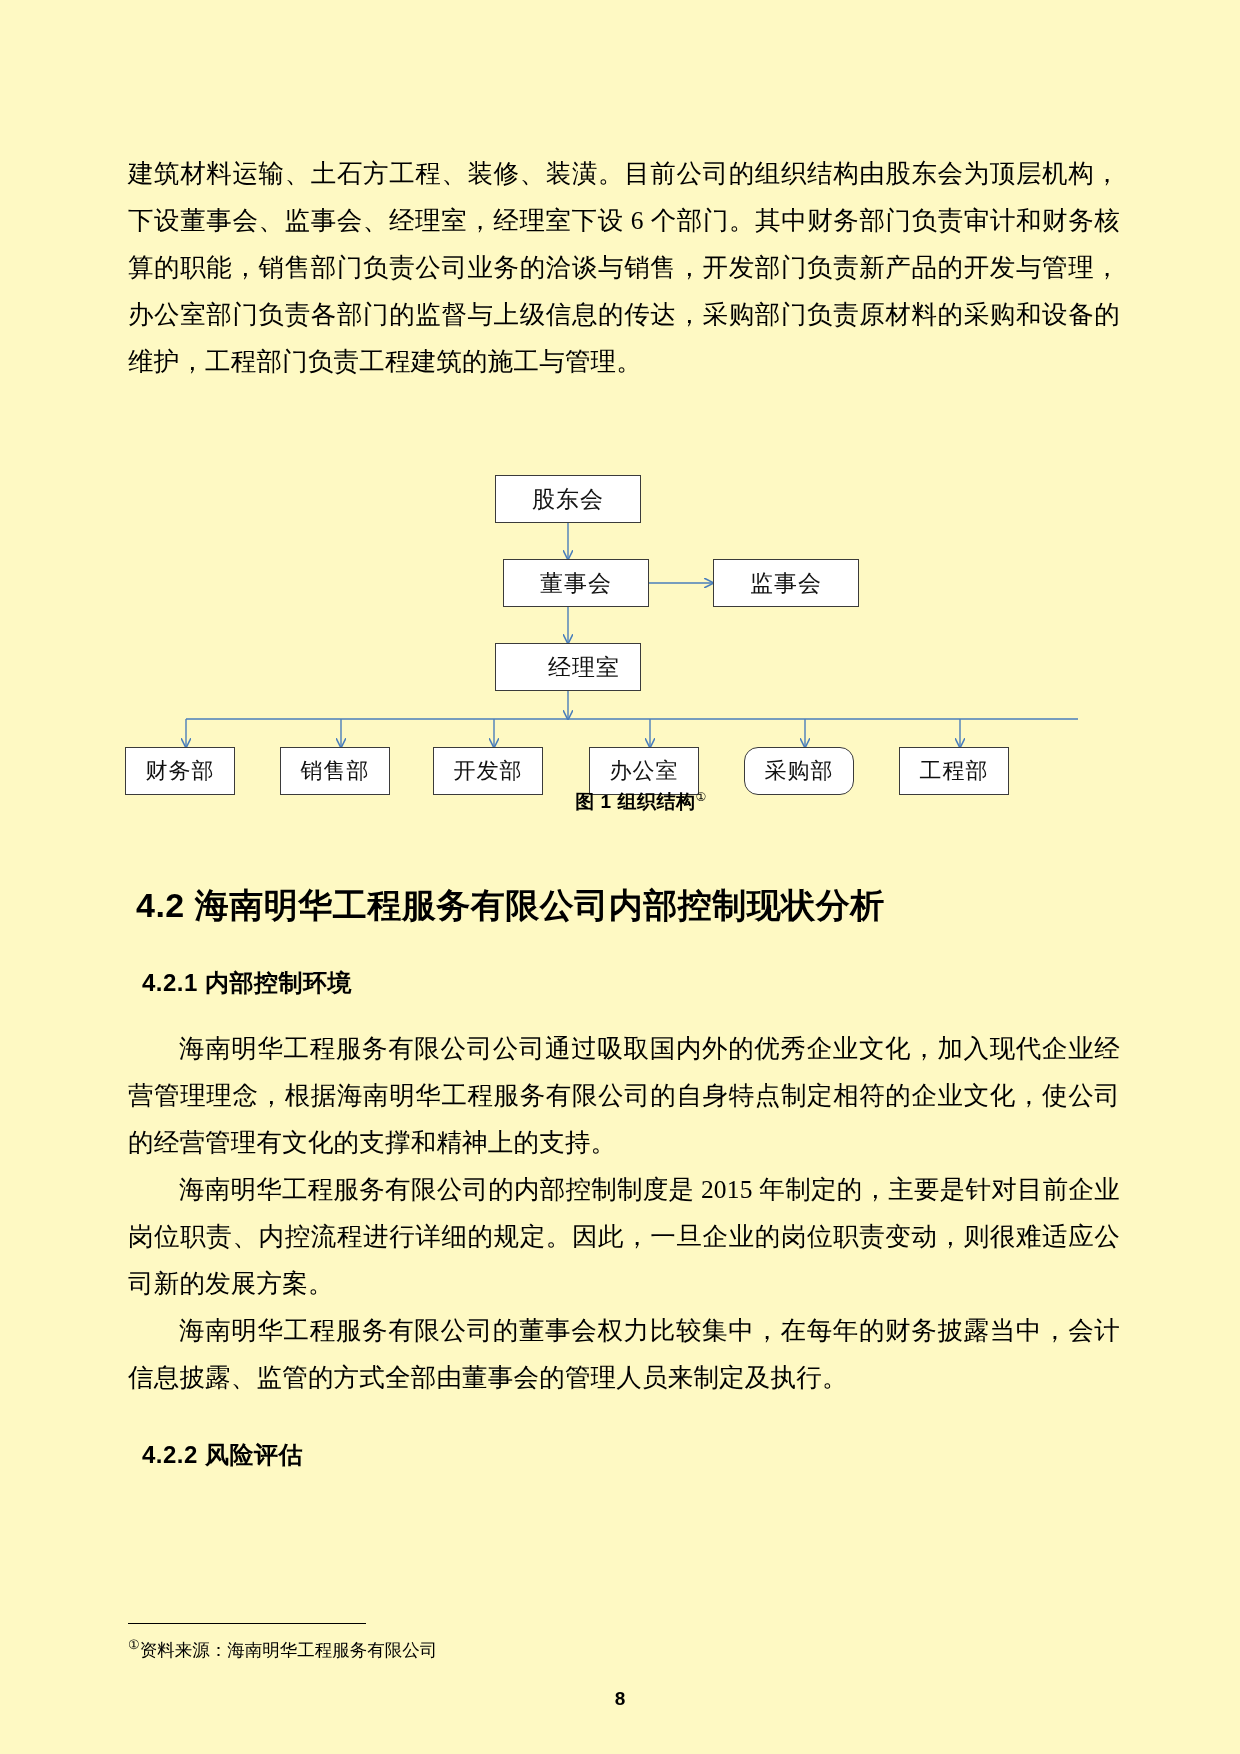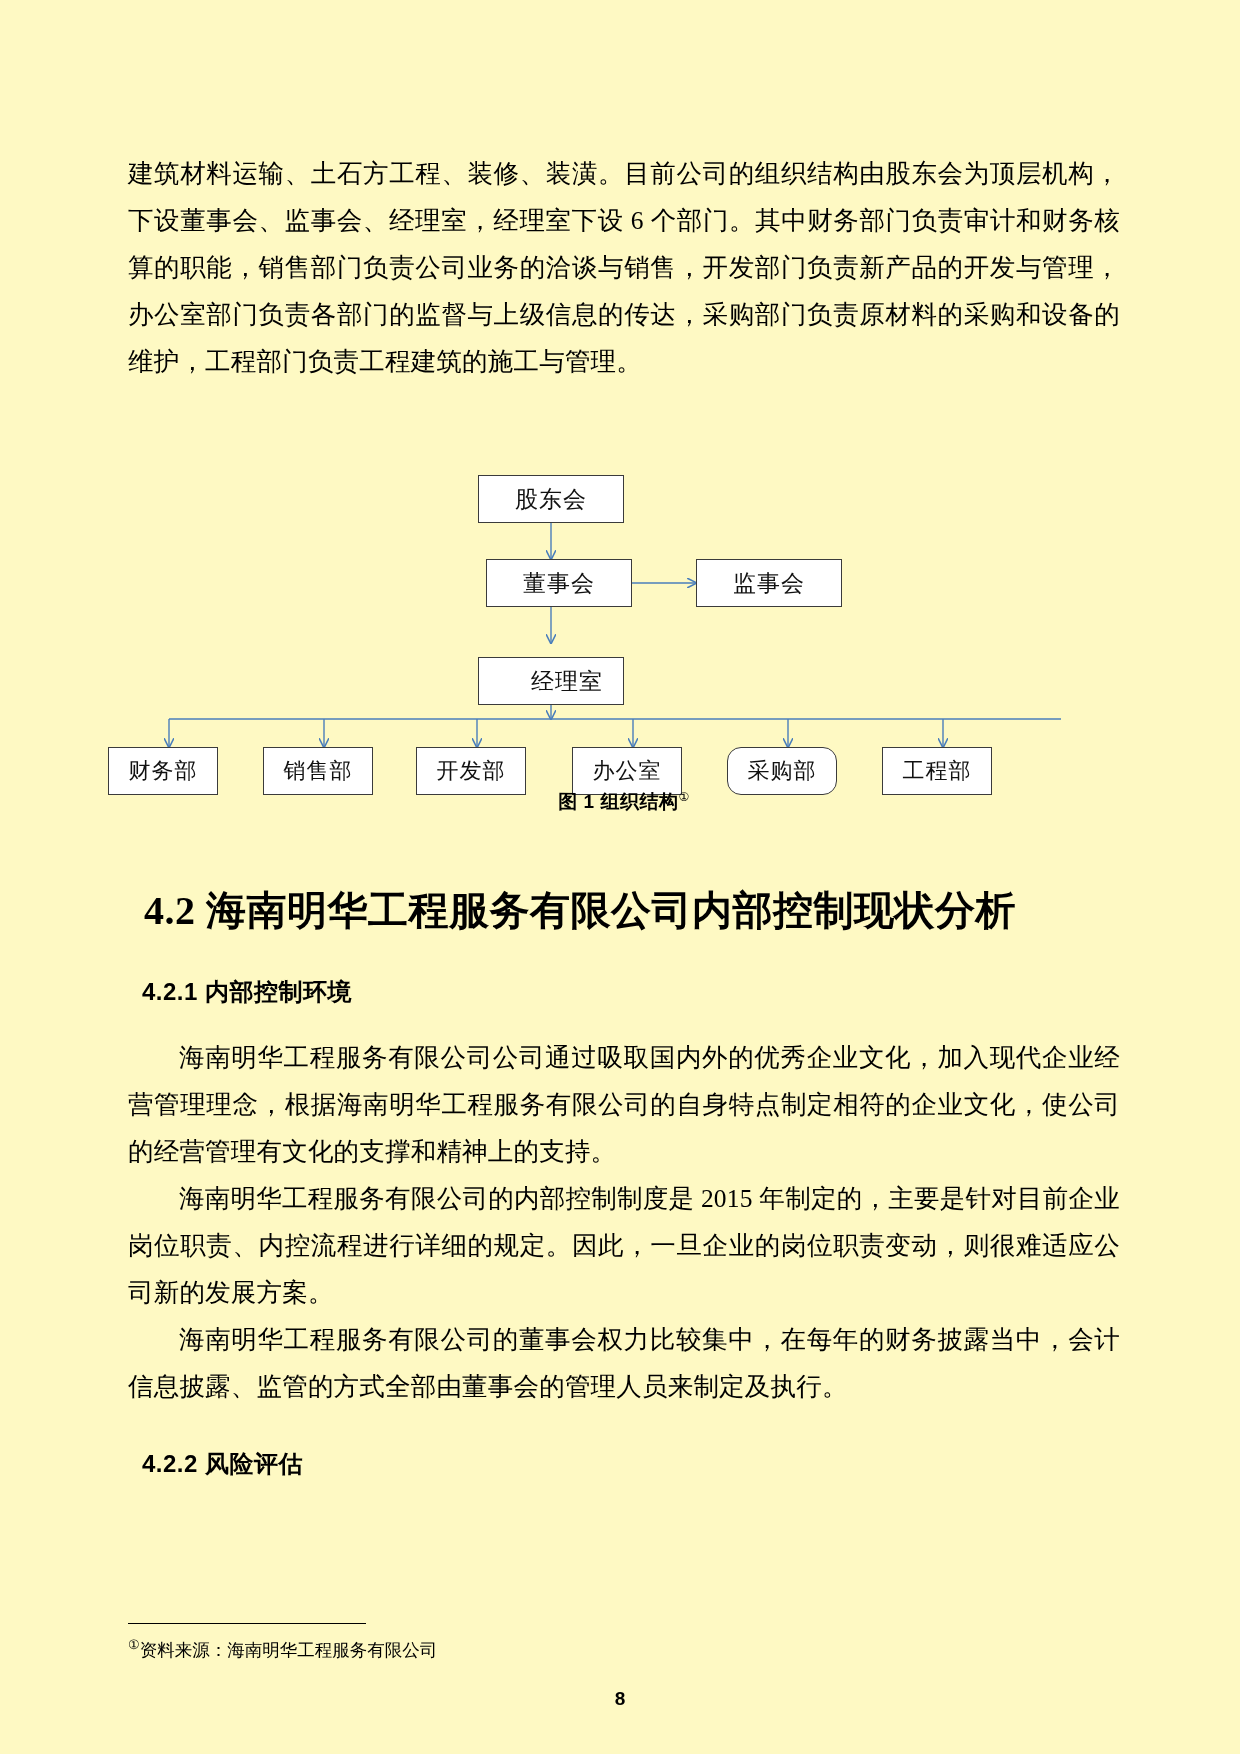--- a/index.html
+++ b/index.html
@@ -35,20 +35,21 @@
     text-indent: 2em;
   }
   .para + .para { margin-top: 0; }
 
   
   .chart-wrap {
     position: relative;
     width: 992px;
     height: 330px;
     margin-top: 72px;
+    margin-left: 17px;
   }
   .chart-wrap svg {
     position: absolute;
     left: 0;
     top: 0;
   }
   .node {
     position: absolute;
     box-sizing: border-box;
     border: 1.6px solid #3b3b3b;
@@ -74,24 +75,24 @@
     text-align: center;
     font-size: 19px;
     font-weight: bold;
     font-family: "Liberation Sans", "DejaVu Sans", sans-serif;
     letter-spacing: 0.5px;
   }
   .fig-caption sup { font-size: 12px; font-weight: normal; }
 
   
   h2.h-sec {
-    font-family: Liberation Serif, serif;
-    font-size: 40px;
-    font-weight: bold;
-    margin: 34px 0 0 16px;
+    font-family: Liberation Sans, sans-serif;
+    font-size: 34px;
+    font-weight: bold;
+    margin: 34px 0 0 8px;
     letter-spacing: 0.5px;
   }
   h3.h-sub {
     font-family: "Liberation Sans", "DejaVu Sans", sans-serif;
     font-size: 24px;
     font-weight: bold;
     margin: 38px 0 0 14px;
     letter-spacing: 0.5px;
   }
   .blk { margin-top: 26px; }
@@ -167,21 +168,21 @@
     </div>
 
     <div class="node lvl2" style="left:358px; top:102px;">
       <span>董事会</span>
     </div>
 
     <div class="node lvl2" style="left:568px; top:102px;">
       <span>监事会</span>
     </div>
 
-    <div class="node lvl3" style="left:350px; top:200px;padding-left:32px;">
+    <div class="node lvl3" style="left:350px; top:186px;padding-left:32px;">
       <span>经理室</span>
     </div>
 
     <div class="node dept" style="left:-20px; top:290px;">
       <span>财务部</span>
     </div>
     <div class="node dept" style="left:135px; top:290px;">
       <span>销售部</span>
     </div>
     <div class="node dept" style="left:288px; top:290px;">

